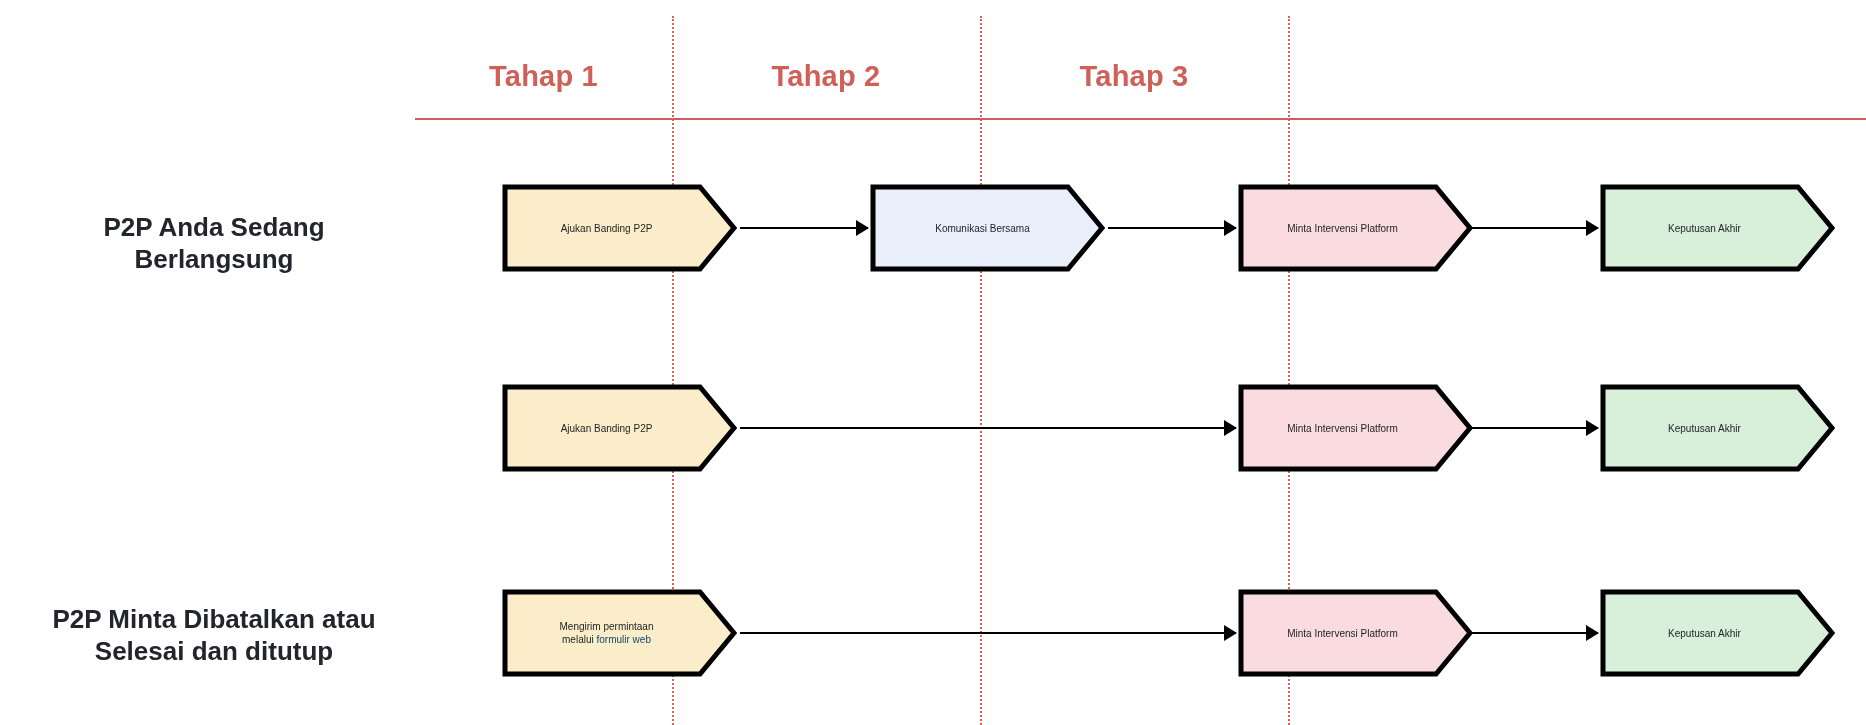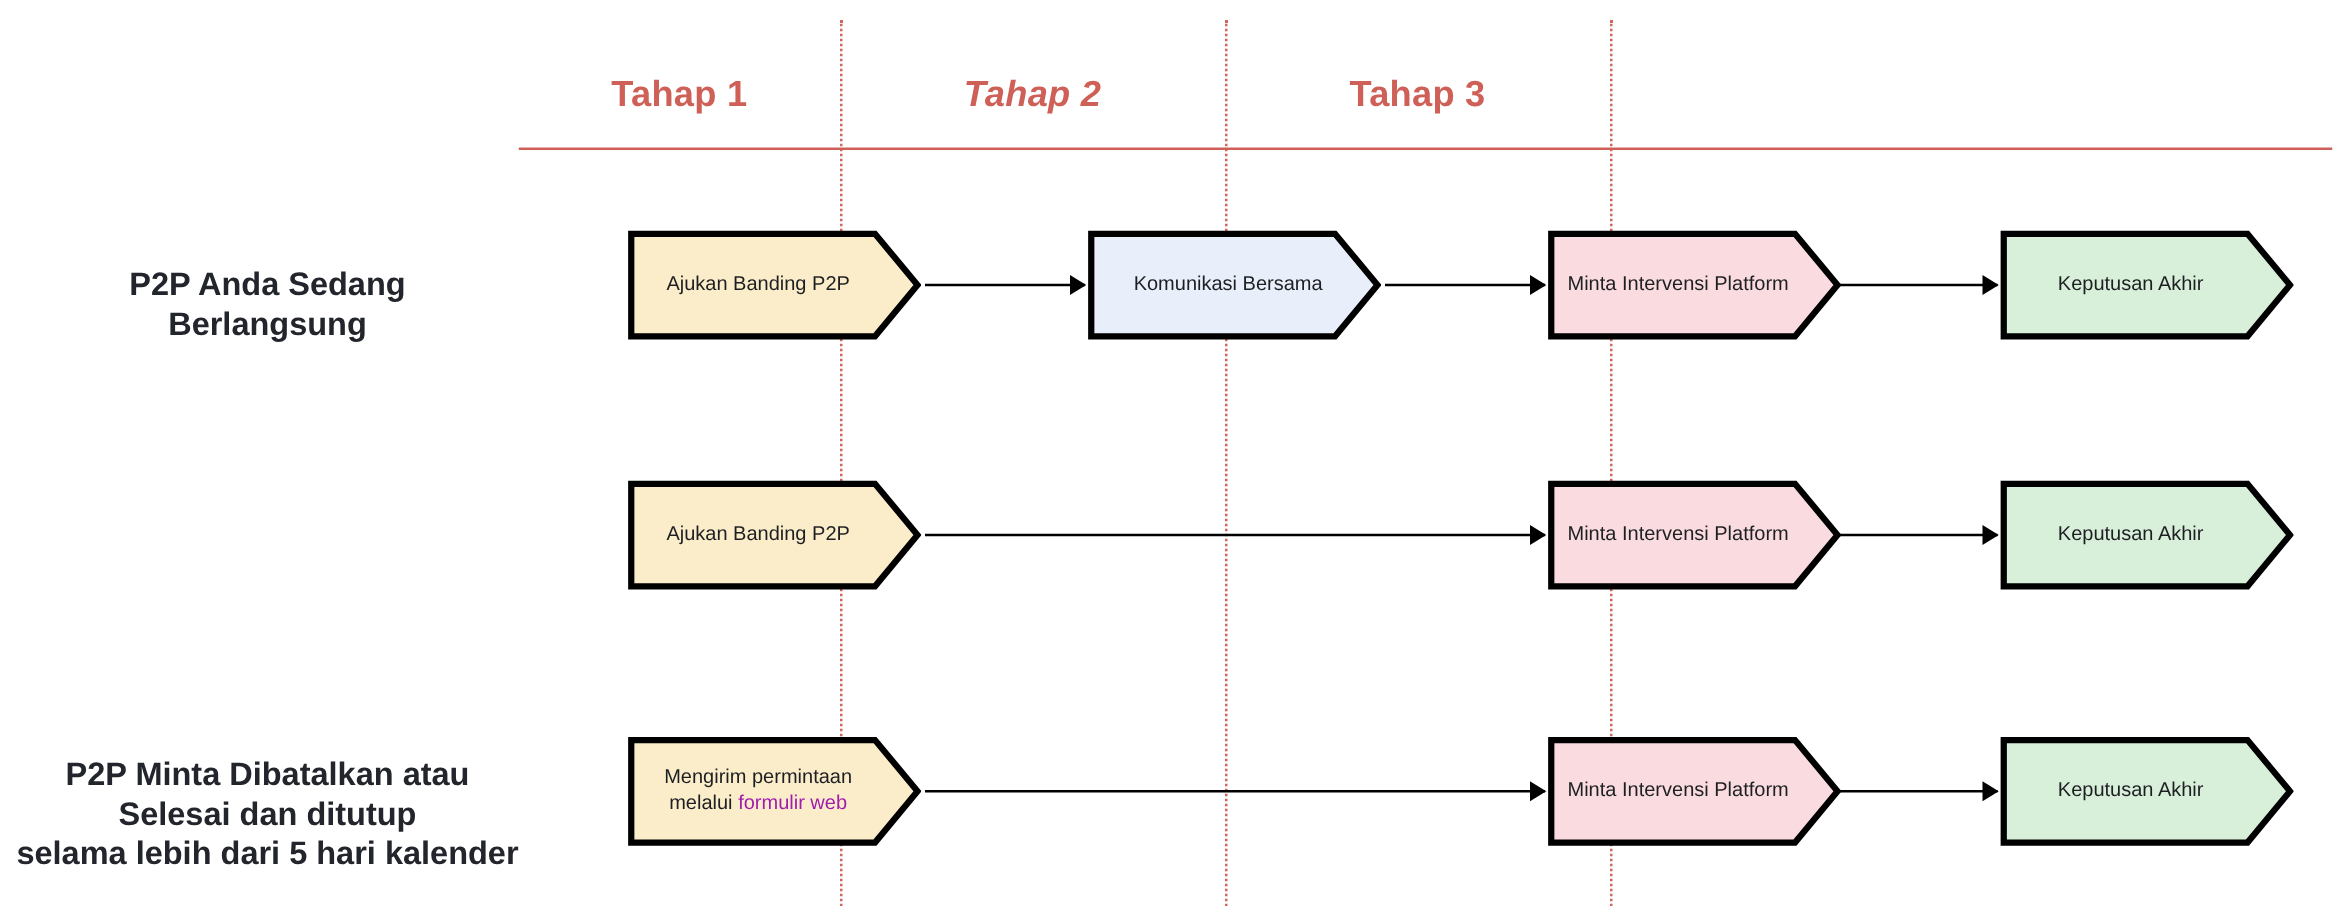--- a/index.html
+++ b/index.html
@@ -33,27 +33,27 @@
     position:absolute;
     color:#22262c;font-size:26px;font-weight:bold;
     text-align:center;line-height:1.22;
   }
 
   
   .shape{
     position:absolute;
     display:flex;align-items:center;justify-content:center;
     text-align:center;
-    font-size:16px;color:#1d1f22;line-height:1.3;
+    font-size:10px;color:#1d1f22;line-height:1.3;
     box-sizing:border-box;
   }
   .shape .txt{position:relative;z-index:2;padding:0 6px;}
   .shape svg{position:absolute;left:0;top:0;width:100%;height:100%;z-index:1;}
 
-  .link{color:#a21caf;margin-top:18px;}
+  .link{color:#0c4a6e;margin-top:18px;}
 
   
   .arrow{position:absolute;height:2px;background:#000;}
   .arrow:after{
     content:"";position:absolute;right:-1px;top:-7px;
     width:0;height:0;
     border-top:8px solid transparent;
     border-bottom:8px solid transparent;
     border-left:13px solid #000;
   }
@@ -63,21 +63,21 @@
 
 <div id="stage">
 
   <div class="col-divider" style="left:672px;"></div>
   <div class="col-divider" style="left:980px;"></div>
   <div class="col-divider" style="left:1288px;"></div>
 
   <div class="header-rule"></div>
 
   <div class="col-head" style="left:415px;width:257px;">Tahap 1</div>
-  <div class="col-head" style="left:672px;width:308px;font-style:italic;">Tahap 2</div>
+  <div class="col-head" style="left:672px;width:308px;">Tahap 2</div>
   <div class="col-head" style="left:980px;width:308px;">Tahap 3</div>
 
   <div class="row-label" style="left:24px;top:196px;width:380px;">P2P Anda Sedang Berlangsung</div>
 
   <div class="shape" style="left:502px;top:168px;width:235px;height:88px;">
     <svg viewBox="0 0 235 88" preserveAspectRatio="none">
       <polygon points="3,3 198,3 232,44 198,85 3,85" fill="#fbedca" stroke="#000000" stroke-width="5"></polygon>
     </svg>
     <span class="txt" style="margin-right:26px;">Ajukan Banding P2P</span>
   </div>
@@ -132,21 +132,20 @@
 
   <div class="shape" style="left:1600px;top:368px;width:235px;height:88px;">
     <svg viewBox="0 0 235 88" preserveAspectRatio="none">
       <polygon points="3,3 198,3 232,44 198,85 3,85" fill="#d8f0da" stroke="#000000" stroke-width="5"></polygon>
     </svg>
     <span class="txt" style="margin-right:26px;">Keputusan Akhir</span>
   </div>
 
   <div class="row-label" style="left:4px;top:588px;width:420px;">
     <div>P2P Minta Dibatalkan atau Selesai dan ditutup</div>
-    <div>selama lebih dari 5 hari kalender</div>
   </div>
 
   <div class="shape" style="left:502px;top:573px;width:235px;height:88px;">
     <svg viewBox="0 0 235 88" preserveAspectRatio="none">
       <polygon points="3,3 198,3 232,44 198,85 3,85" fill="#fbedca" stroke="#000000" stroke-width="5"></polygon>
     </svg>
     <span class="txt" style="margin-right:26px;">
       <span>Mengirim permintaan</span><br>
       <span>melalui </span><a class="link" href="#" style="text-decoration:none;">formulir web</a>
     </span>

